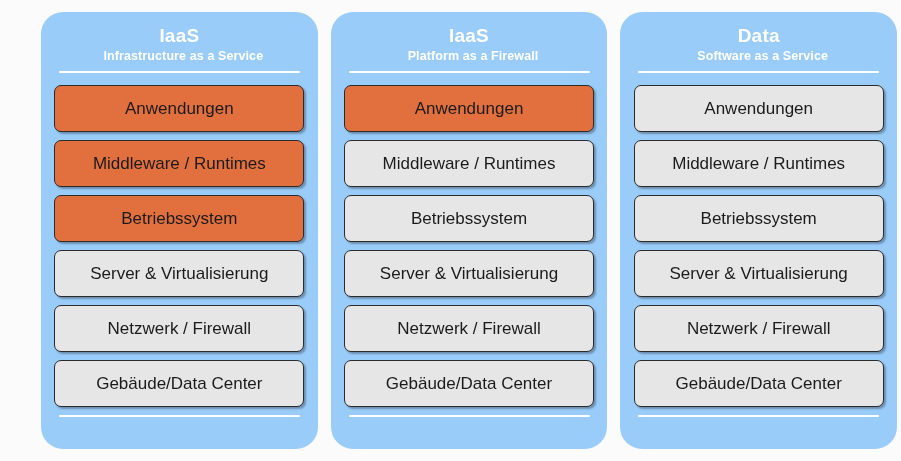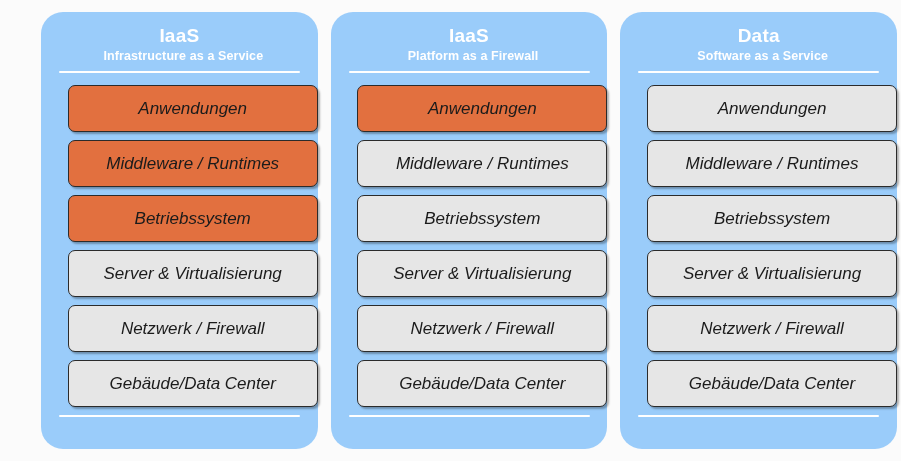--- a/index.html
+++ b/index.html
@@ -67,23 +67,22 @@
     border-radius: 1px;
   }
   .divider.bottom {
     margin: 8px auto 0 auto;
   }
   .layers {
     width: 100%;
     padding: 12px 0 0 0;
     display: flex;
     flex-direction: column;
-    align-items: flex-end;
+    align-items: center;
     gap: 8px;
-    font-style: italic;
   }
   .layer {
     width: 250px;
     height: 47px;
     box-sizing: border-box;
     border: 1.6px solid #2b2b2b;
     border-radius: 7px;
     display: flex;
     align-items: center;
     justify-content: center;

